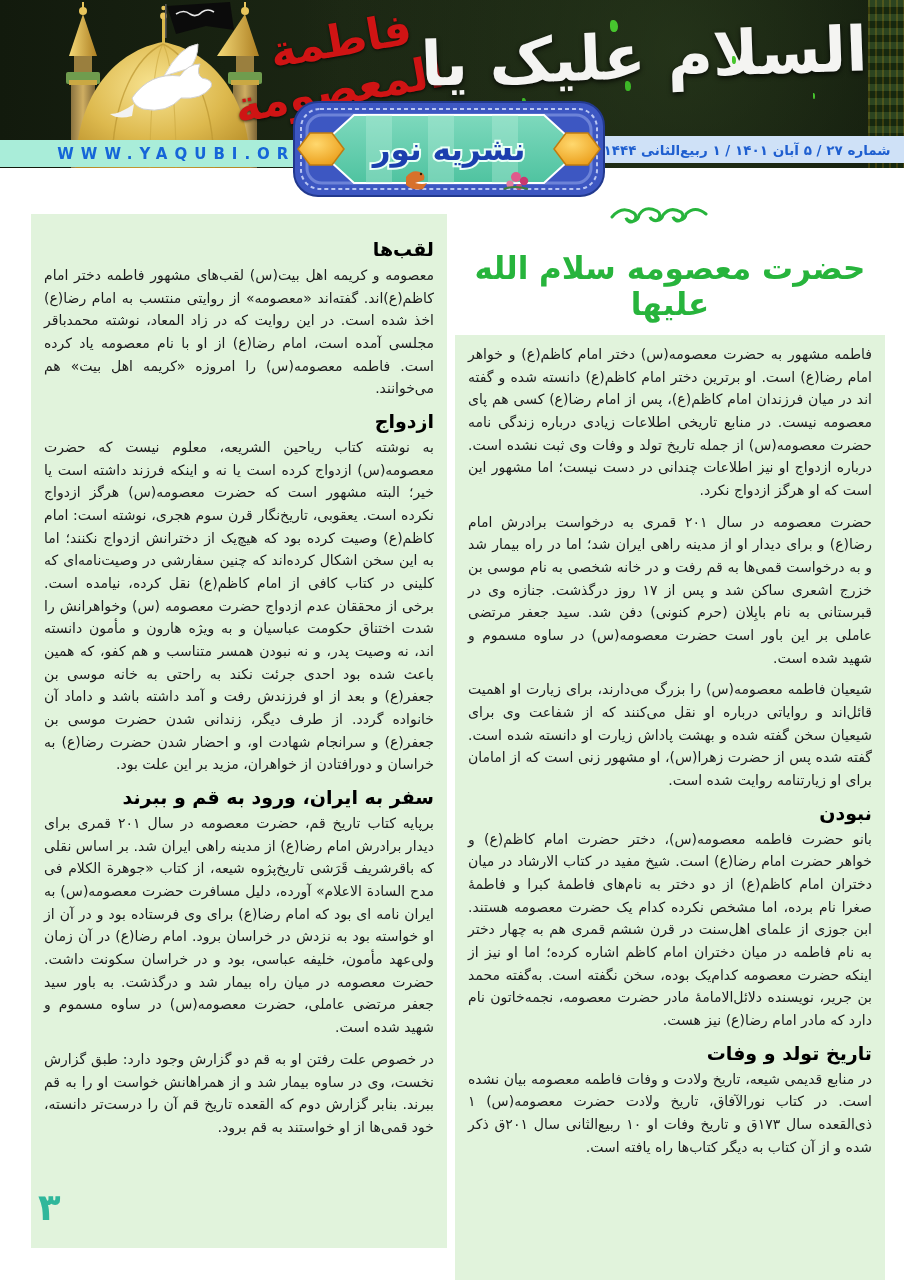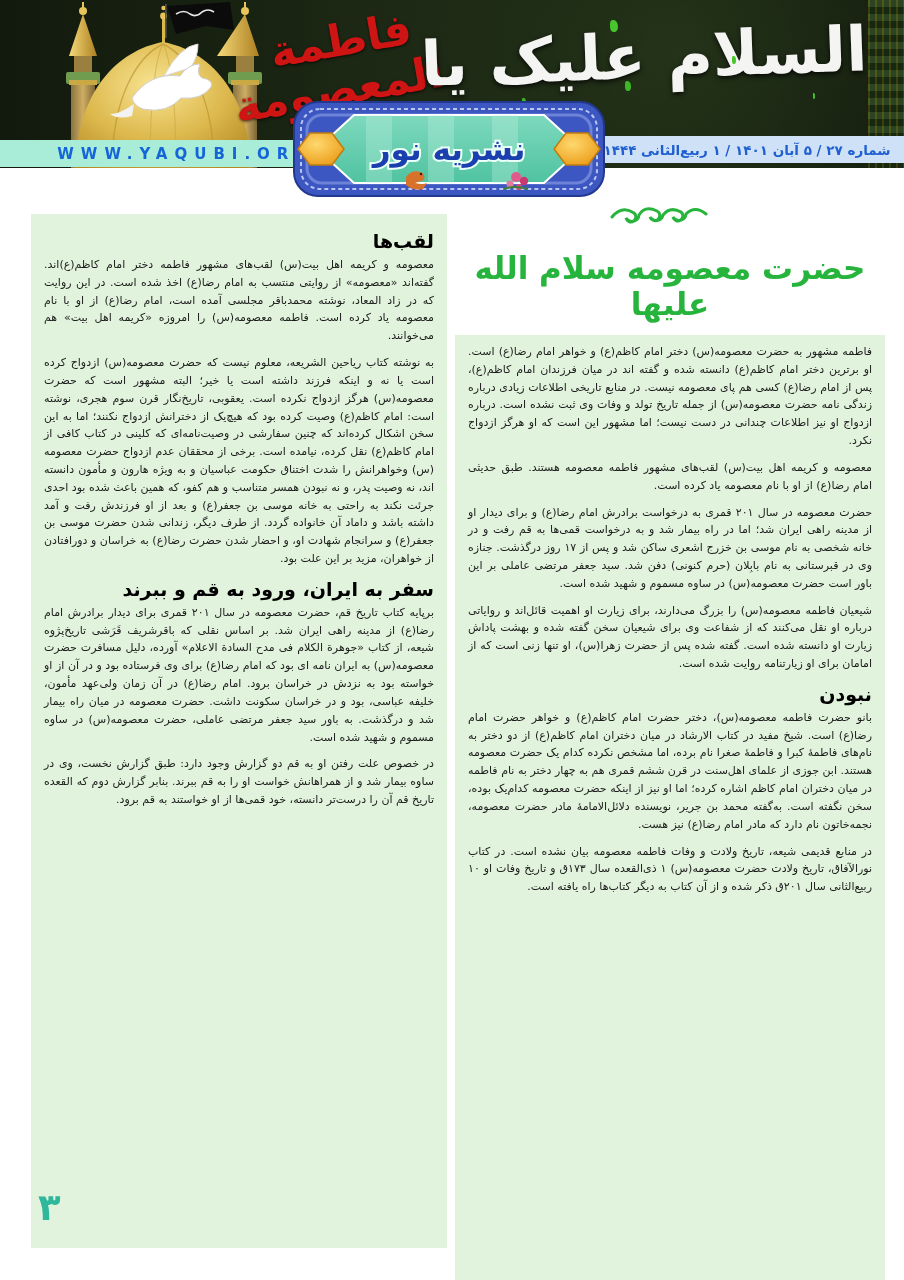--- a/index.html
+++ b/index.html
@@ -53,23 +53,23 @@
     position:absolute;left:455px;top:229px;width:430px;direction:rtl;text-align:center;
     color:#27b43c;font-size:31px;font-weight:bold;letter-spacing:-1px;
   }
   
   .panel{
     position:absolute;background:#e1f3dc;box-sizing:border-box;direction:rtl;
     text-align:justify;color:#1c1c1c;overflow:hidden;padding:8px 13px 10px;
   }
   .left-panel{left:31px;top:214px;width:416px;height:1034px;}
   .right-panel{left:455px;top:287px;width:430px;height:994px;margin-top:48px;}
-  .panel p{margin:0 0 9px;font-size:11px;line-height:1.62;}
+  .panel p{margin:0 0 9px;font-size:14px;line-height:1.62;}
   .panel h2{margin:10px 0 4px;font-size:19px;color:#000;letter-spacing:-.5px;}
-  .panel h2:first-child{margin-top:8px;}
+  .panel h2:first-child{margin-top:16px;}
   .page-num{
     position:absolute;left:38px;top:1186px;color:#2fb79b;font-size:37px;font-weight:bold;
   }
 </style>
 </head>
 <body>
 
 <div class="header">
   <div class="carpet-band"></div>
 
@@ -186,30 +186,31 @@
   </svg>
 </div>
 
 <svg class="title-ornament" viewBox="0 0 130 24" aria-hidden="true">
   <path d="M6,14 q10,-12 22,-4 a5,5 0 1 1 -8,5 a7,7 0 0 0 13,-3 q6,-10 18,-4 a5,5 0 1 1 -7,6 a7,7 0 0 0 13,-2 q7,-9 18,-3 a5,5 0 1 1 -8,5 a7,7 0 0 0 13,-3 q9,-9 20,0" fill="none" stroke="#27b43c" stroke-width="3" stroke-linecap="round"></path>
 </svg>
 <h1 class="main-title">حضرت معصومه سلام الله علیها</h1>
 
 <section class="panel right-panel">
   <p>فاطمه مشهور به حضرت معصومه(س) دختر امام کاظم(ع) و خواهر امام رضا(ع) است. او برترین دختر امام کاظم(ع) دانسته شده و گفته اند در میان فرزندان امام کاظم(ع)، پس از امام رضا(ع) کسی هم پای معصومه نیست. در منابع تاریخی اطلاعات زیادی درباره زندگی نامه حضرت معصومه(س) از جمله تاریخ تولد و وفات وی ثبت نشده است. درباره ازدواج او نیز اطلاعات چندانی در دست نیست؛ اما مشهور این است که او هرگز ازدواج نکرد.</p>
-  <p>معصومه و کریمه اهل بیت(س) لقب‌های مشهور فاطمه معصومه هستند. طبق حدیثی امام رضا(ع) از او با نام معصومه یاد کرده است.</p>
   <p>حضرت معصومه در سال ۲۰۱ قمری به درخواست برادرش امام رضا(ع) و برای دیدار او از مدینه راهی ایران شد؛ اما در راه بیمار شد و به درخواست قمی‌ها به قم رفت و در خانه شخصی به نام موسی بن خزرج اشعری ساکن شد و پس از ۱۷ روز درگذشت. جنازه وی در قبرستانی به نام بابِلان (حرم کنونی) دفن شد. سید جعفر مرتضی عاملی بر این باور است حضرت معصومه(س) در ساوه مسموم و شهید شده است.</p>
-  <p>شیعیان فاطمه معصومه(س) را بزرگ می‌دارند، برای زیارت او اهمیت قائل‌اند و روایاتی درباره او نقل می‌کنند که از شفاعت وی برای شیعیان سخن گفته شده و بهشت پاداش زیارت او دانسته شده است. گفته شده پس از حضرت زهرا(س)، او تنها زنی است که از امامان برای او زیارتنامه روایت شده است.</p>
+  <p>شیعیان فاطمه معصومه(س) را بزرگ می‌دارند، برای زیارت او اهمیت قائل‌اند و روایاتی درباره او نقل می‌کنند که از شفاعت وی برای شیعیان سخن گفته شده و بهشت پاداش زیارت او دانسته شده است. گفته شده پس از حضرت زهرا(س)، او مشهور زنی است که از امامان برای او زیارتنامه روایت شده است.</p>
   <h2>نبودن</h2>
   <p>بانو حضرت فاطمه معصومه(س)، دختر حضرت امام کاظم(ع) و خواهر حضرت امام رضا(ع) است. شیخ مفید در کتاب الارشاد در میان دختران امام کاظم(ع) از دو دختر به نام‌های فاطمهٔ کبرا و فاطمهٔ صغرا نام برده، اما مشخص نکرده کدام یک حضرت معصومه هستند. ابن جوزی از علمای اهل‌سنت در قرن ششم قمری هم به چهار دختر به نام فاطمه در میان دختران امام کاظم اشاره کرده؛ اما او نیز از اینکه حضرت معصومه کدام‌یک بوده، سخن نگفته است. به‌گفته محمد بن جریر، نویسنده دلائل‌الامامهٔ مادر حضرت معصومه، نجمه‌خاتون نام دارد که مادر امام رضا(ع) نیز هست.</p>
+  <h2>تاریخ تولد و وفات</h2>
   <p>در منابع قدیمی شیعه، تاریخ ولادت و وفات فاطمه معصومه بیان نشده است. در کتاب نورالآفاق، تاریخ ولادت حضرت معصومه(س) ۱ ذی‌القعده سال ۱۷۳ق و تاریخ وفات او ۱۰ ربیع‌الثانی سال ۲۰۱ق ذکر شده و از آن کتاب به دیگر کتاب‌ها راه یافته است.</p>
 </section>
 
 <section class="panel left-panel">
   <h2>لقب‌ها</h2>
   <p>معصومه و کریمه اهل بیت(س) لقب‌های مشهور فاطمه دختر امام کاظم(ع)اند. گفته‌اند «معصومه» از روایتی منتسب به امام رضا(ع) اخذ شده است. در این روایت که در زاد المعاد، نوشته محمدباقر مجلسی آمده است، امام رضا(ع) از او با نام معصومه یاد کرده است. فاطمه معصومه(س) را امروزه «کریمه اهل بیت» هم می‌خوانند.</p>
+  <h2>ازدواج</h2>
   <p>به نوشته کتاب ریاحین الشریعه، معلوم نیست که حضرت معصومه(س) ازدواج کرده است یا نه و اینکه فرزند داشته است یا خیر؛ البته مشهور است که حضرت معصومه(س) هرگز ازدواج نکرده است. یعقوبی، تاریخ‌نگار قرن سوم هجری، نوشته است: امام کاظم(ع) وصیت کرده بود که هیچ‌یک از دخترانش ازدواج نکنند؛ اما به این سخن اشکال کرده‌اند که چنین سفارشی در وصیت‌نامه‌ای که کلینی در کتاب کافی از امام کاظم(ع) نقل کرده، نیامده است. برخی از محققان عدم ازدواج حضرت معصومه (س) وخواهرانش را شدت اختناق حکومت عباسیان و به ویژه هارون و مأمون دانسته اند، نه وصیت پدر، و نه نبودن همسر متناسب و هم کفو، که همین باعث شده بود احدی جرئت نکند به راحتی به خانه موسی بن جعفر(ع) و بعد از او فرزندش رفت و آمد داشته باشد و داماد آن خانواده گردد. از طرف دیگر، زندانی شدن حضرت موسی بن جعفر(ع) و سرانجام شهادت او، و احضار شدن حضرت رضا(ع) به خراسان و دورافتادن از خواهران، مزید بر این علت بود.</p>
   <h2>سفر به ایران، ورود به قم و ببرند</h2>
   <p>برپایه کتاب تاریخ قم، حضرت معصومه در سال ۲۰۱ قمری برای دیدار برادرش امام رضا(ع) از مدینه راهی ایران شد. بر اساس نقلی که باقرشریف قَرَشی تاریخ‌پژوه شیعه، از کتاب «جوهرة الکلام فی مدح السادة الاعلام» آورده، دلیل مسافرت حضرت معصومه(س) به ایران نامه ای بود که امام رضا(ع) برای وی فرستاده بود و در آن از او خواسته بود به نزدش در خراسان برود. امام رضا(ع) در آن زمان ولی‌عهد مأمون، خلیفه عباسی، بود و در خراسان سکونت داشت. حضرت معصومه در میان راه بیمار شد و درگذشت. به باور سید جعفر مرتضی عاملی، حضرت معصومه(س) در ساوه مسموم و شهید شده است.</p>
   <p>در خصوص علت رفتن او به قم دو گزارش وجود دارد: طبق گزارش نخست، وی در ساوه بیمار شد و از همراهانش خواست او را به قم ببرند. بنابر گزارش دوم که القعده تاریخ قم آن را درست‌تر دانسته، خود قمی‌ها از او خواستند به قم برود.</p>
 </section>
 
 <div class="page-num">۳</div>
 
 </body></html>

